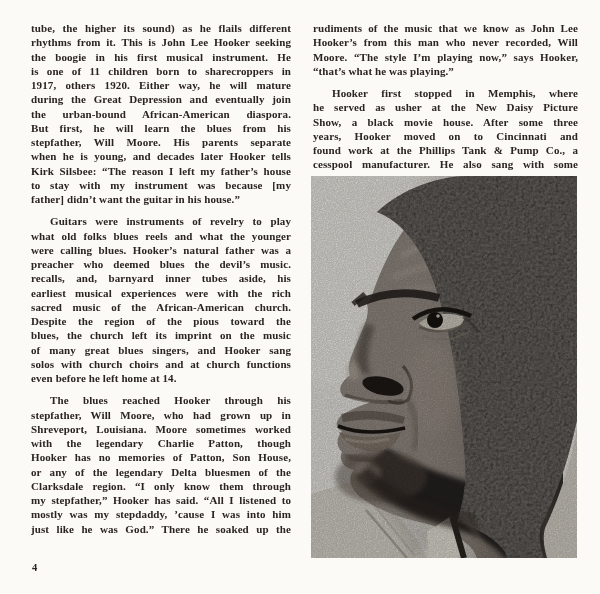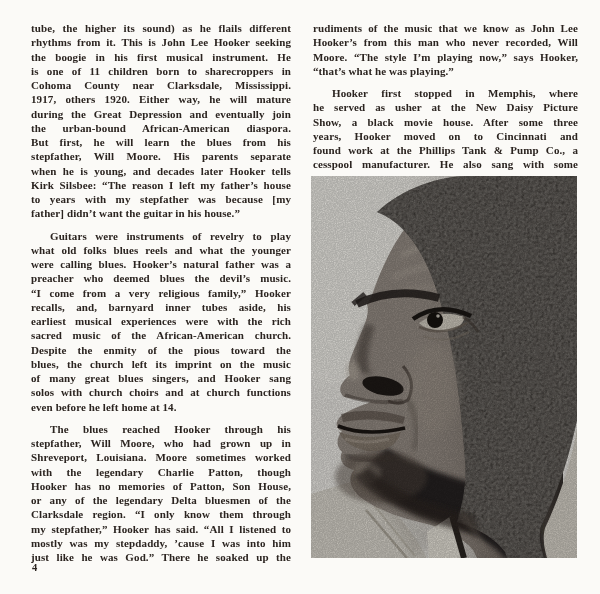--- a/index.html
+++ b/index.html
@@ -34,39 +34,37 @@
 </head>
 <body>
 
 <div class="page">
 
   <div class="col col-left">
       <div class="line">tube, the higher its sound) as he flails different</div>
       <div class="line">rhythms from it. This is John Lee Hooker seeking</div>
       <div class="line">the boogie in his first musical instrument. He</div>
       <div class="line">is one of 11 children born to sharecroppers in</div>
-      <div class="line">Cohoma County near Clarksdale, Mississippi.</div>
       <div class="line">1917, others 1920. Either way, he will mature</div>
       <div class="line">during the Great Depression and eventually join</div>
       <div class="line">the urban-bound African-American diaspora.</div>
       <div class="line">But first, he will learn the blues from his</div>
       <div class="line">stepfather, Will Moore. His parents separate</div>
       <div class="line">when he is young, and decades later Hooker tells</div>
       <div class="line">Kirk Silsbee: “The reason I left my father’s house</div>
-      <div class="line">to years with my stepfather was because [my</div>
+      <div class="line">to stay with my instrument was because [my</div>
       <div class="line nojust">father] didn’t want the guitar in his house.”</div>
       <div class="line indent">Guitars were instruments of revelry to play</div>
       <div class="line">what old folks blues reels and what the younger</div>
       <div class="line">were calling blues. Hooker’s natural father was a</div>
       <div class="line">preacher who deemed blues the devil’s music.</div>
-      <div class="line">“I come from a very religious family,” Hooker</div>
       <div class="line">recalls, and, barnyard inner tubes aside, his</div>
       <div class="line">earliest musical experiences were with the rich</div>
       <div class="line">sacred music of the African-American church.</div>
-      <div class="line">Despite the enmity of the pious toward the</div>
+      <div class="line">Despite the region of the pious toward the</div>
       <div class="line">blues, the church left its imprint on the music</div>
       <div class="line">of many great blues singers, and Hooker sang</div>
       <div class="line">solos with church choirs and at church functions</div>
       <div class="line nojust">even before he left home at 14.</div>
       <div class="line indent">The blues reached Hooker through his</div>
       <div class="line">stepfather, Will Moore, who had grown up in</div>
       <div class="line">Shreveport, Louisiana. Moore sometimes worked</div>
       <div class="line">with the legendary Charlie Patton, though</div>
       <div class="line">Hooker has no memories of Patton, Son House,</div>
       <div class="line">or any of the legendary Delta bluesmen of the</div>

